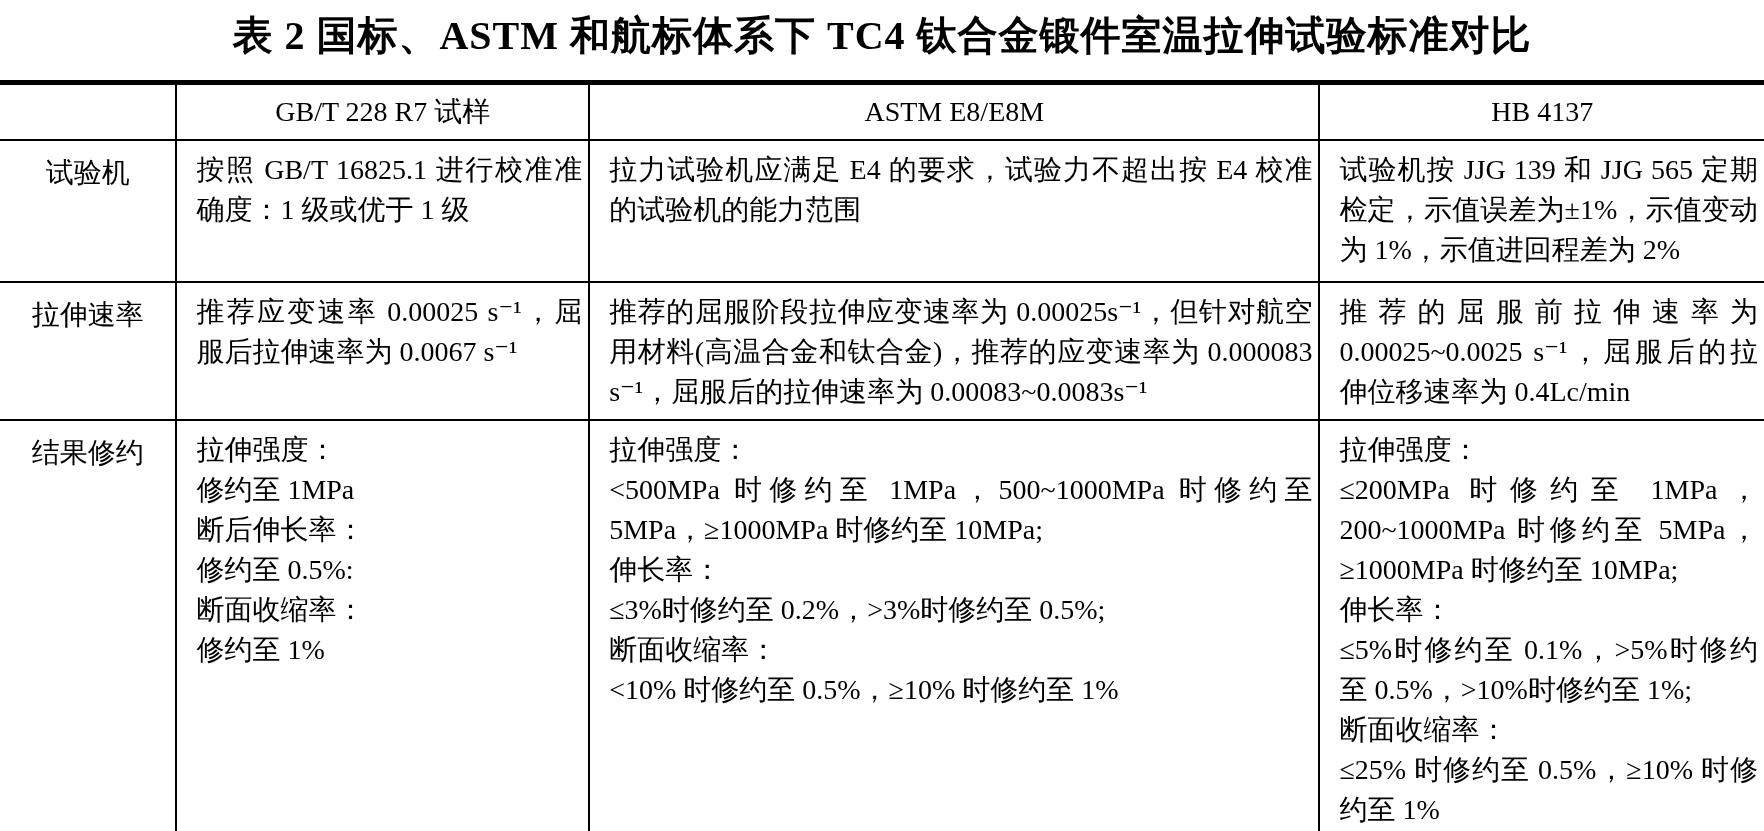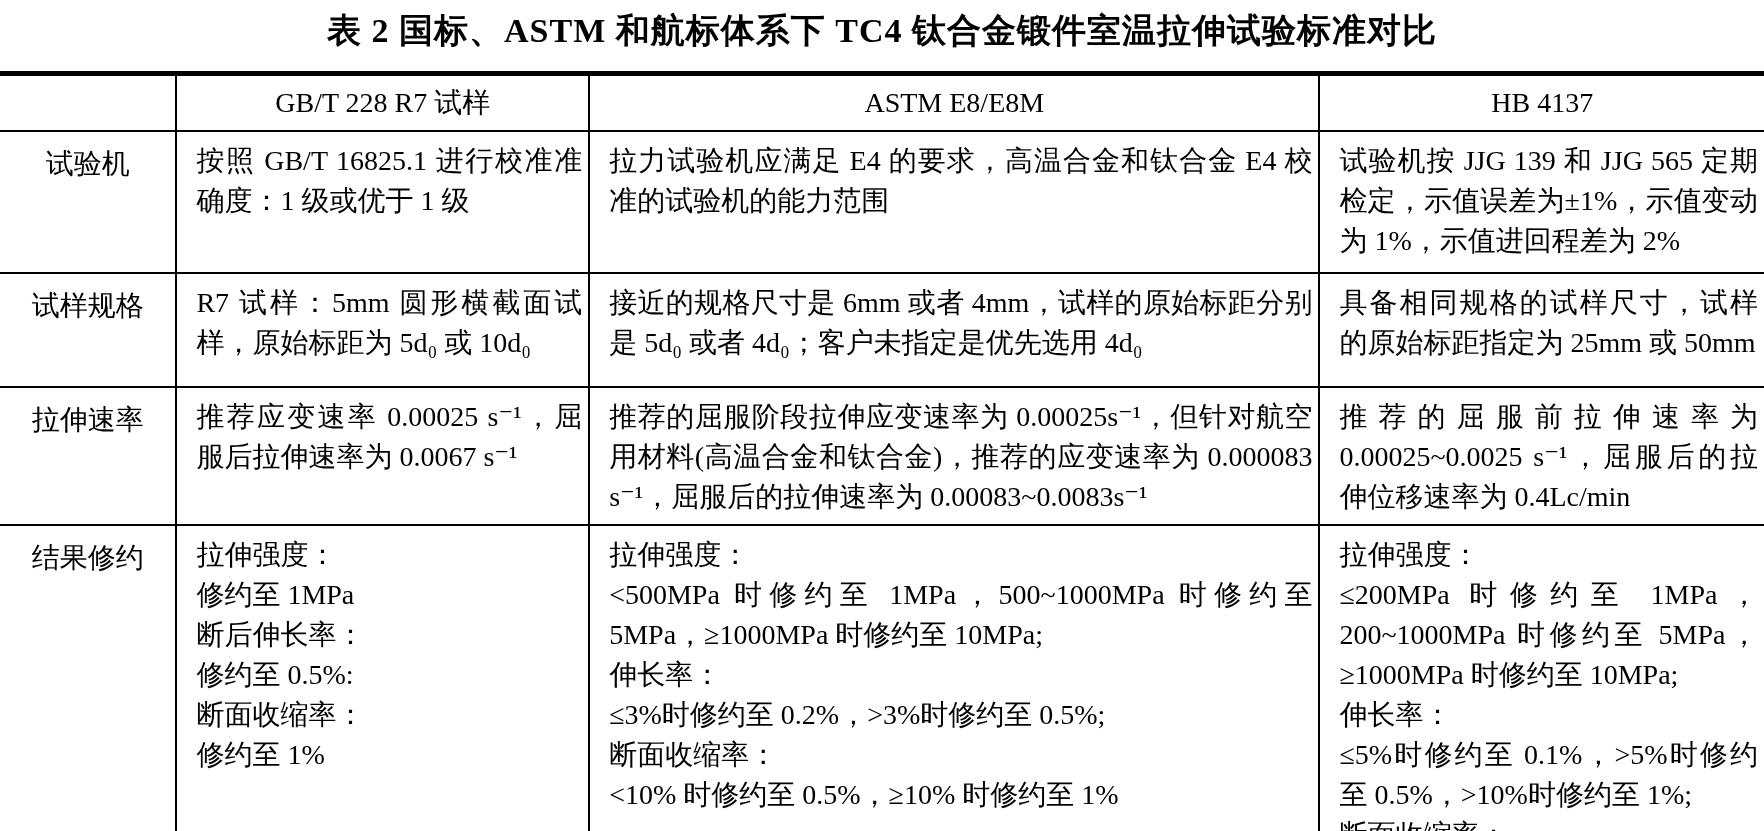--- a/index.html
+++ b/index.html
@@ -12,21 +12,21 @@
     width: 1764px;
     height: 831px;
     background: #ffffff;
     color: #000000;
     font-family: "Liberation Serif", "DejaVu Serif", serif;
     overflow: hidden;
     box-sizing: border-box;
   }
   .caption {
     text-align: center;
-    font-size: 34px;
+    font-size: 40px;
     font-weight: bold;
     padding-top: 8px;
     letter-spacing: 1px;
   }
   table.cmp {
     width: 1764px;
     margin-top: 17px;
     border-collapse: collapse;
     table-layout: fixed;
     border-top: 5px solid #000;
@@ -90,30 +90,24 @@
         <th class="vline">GB/T 228 R7 试样</th>
         <th class="vline">ASTM E8/E8M</th>
         <th class="vline">HB 4137</th>
       </tr>
     </thead>
     <tbody>
 
       <tr class="r-machine">
         <th class="rowlabel">试验机</th>
         <td class="vline">按照 GB/T 16825.1 进行校准准确度：1 级或优于 1 级</td>
-        <td class="vline">拉力试验机应满足 E4 的要求，高温合金和钛合金 E4 校准的试验机的能力范围</td>
+        <td class="vline">拉力试验机应满足 E4 的要求，试验力不超出按 E4 校准的试验机的能力范围</td>
         <td class="vline">试验机按 JJG 139 和 JJG 565 定期检定，示值误差为±1%，示值变动为 1%，示值进回程差为 2%</td>
       </tr>
 
-      <tr class="r-specimen">
-        <th class="rowlabel">试样规格</th>
-        <td class="vline">R7 试样：5mm 圆形横截面试样，原始标距为 5d₀ 或 10d₀</td>
-        <td class="vline">接近的规格尺寸是 6mm 或者 4mm，试样的原始标距分别是 5d₀ 或者 4d₀；客户未指定是优先选用 4d₀</td>
-        <td class="vline">具备相同规格的试样尺寸，试样的原始标距指定为 25mm 或 50mm</td>
-      </tr>
 
       <tr class="r-speed">
         <th class="rowlabel">拉伸速率</th>
         <td class="vline">推荐应变速率 0.00025 s⁻¹，屈服后拉伸速率为 0.0067 s⁻¹</td>
         <td class="vline">推荐的屈服阶段拉伸应变速率为 0.00025s⁻¹，但针对航空用材料(高温合金和钛合金)，推荐的应变速率为 0.000083 s⁻¹，屈服后的拉伸速率为 0.00083~0.0083s⁻¹</td>
         <td class="vline">推荐的屈服前拉伸速率为 0.00025~0.0025 s⁻¹，屈服后的拉伸位移速率为 0.4Lc/min</td>
       </tr>
 
       <tr class="r-round">
         <th class="rowlabel">结果修约</th>

